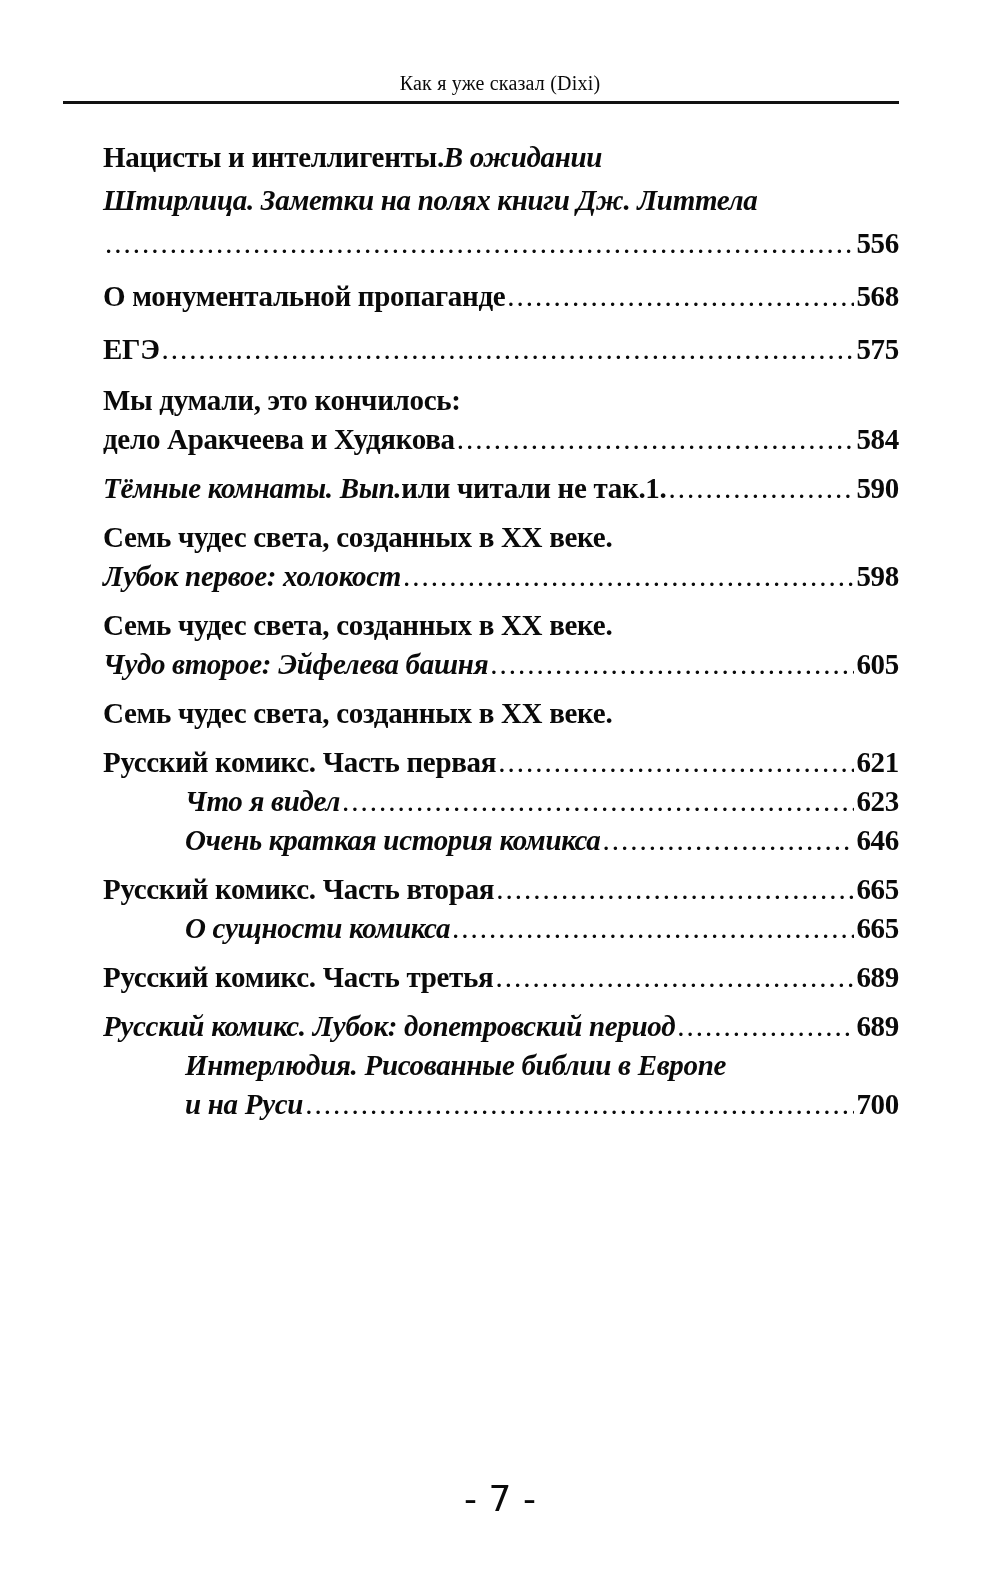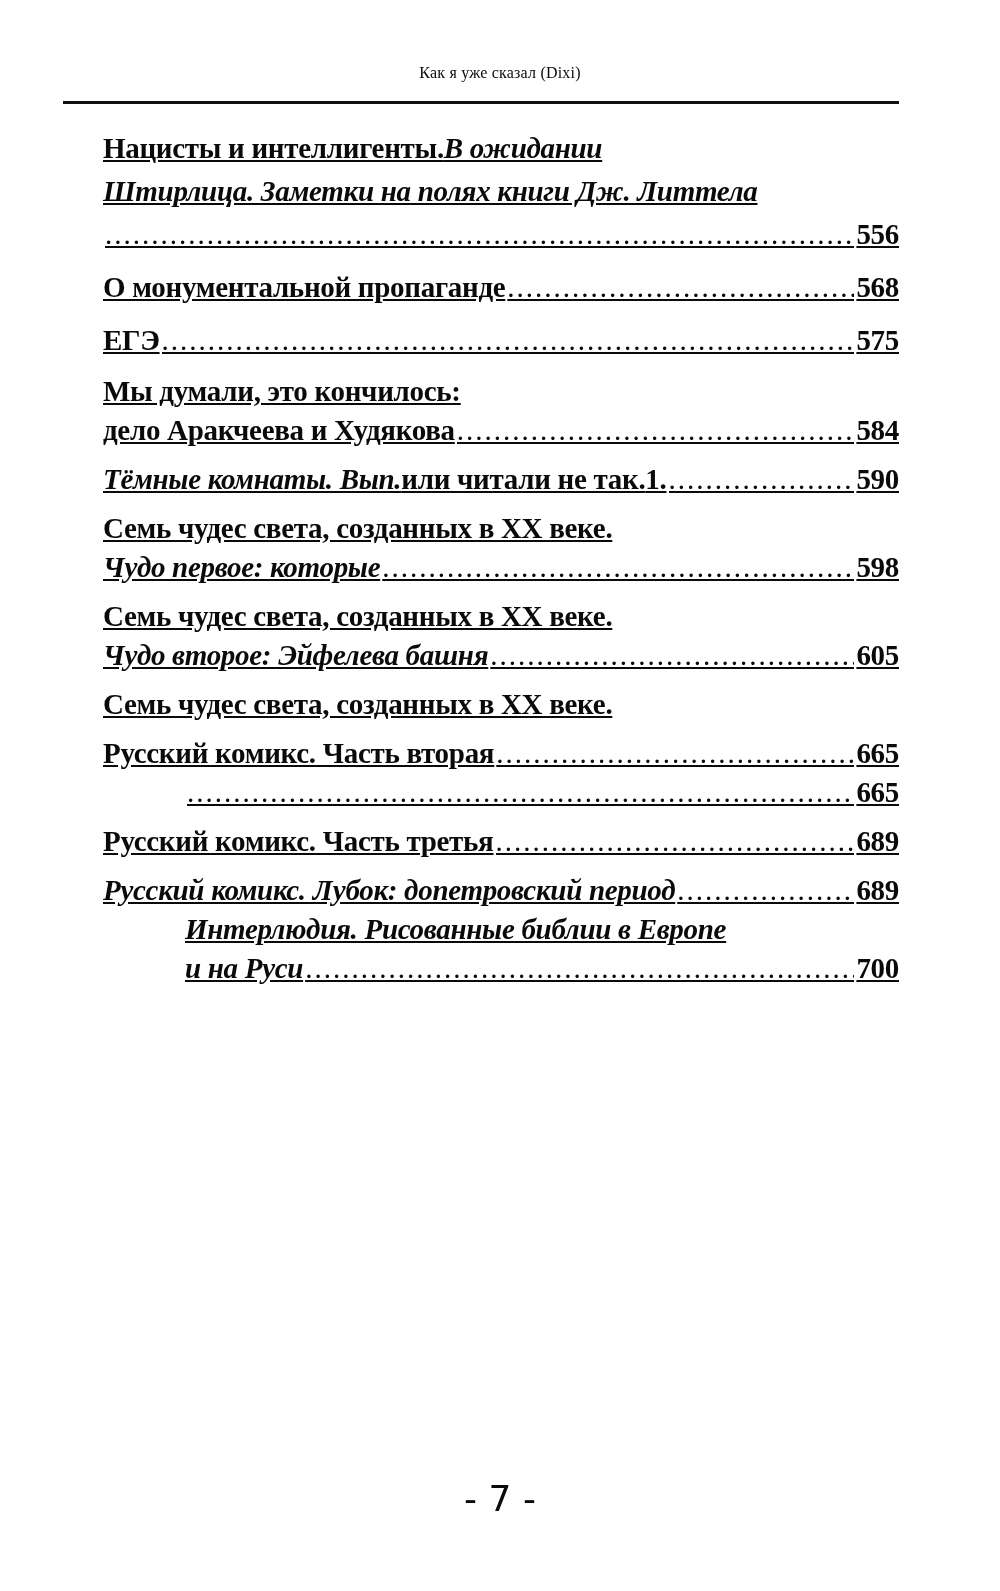--- a/index.html
+++ b/index.html
@@ -2,29 +2,29 @@
 <html><head>
   <meta charset="utf-8">
   <style>
     html, body { margin: 0; padding: 0; background: #ffffff; }
     body {
       width: 1000px; height: 1591px; position: relative; overflow: hidden;
       font-family: "Liberation Serif", "DejaVu Serif", serif;
       color: #0a0a0a;
     }
     .running-head {
-      position: absolute; top: 64px; left: 0; width: 1000px;
-      text-align: center; font-size: 16px; letter-spacing: 0.2px;
+      position: absolute; top: 72px; left: 0; width: 1000px;
+      text-align: center; font-size: 20px; letter-spacing: 0.2px;
     }
     .rule {
       position: absolute; top: 101px; left: 63px; width: 836px;
       height: 3px; background: #111;
     }
     .toc {
-      position: absolute; top: 127px; left: 103px; width: 796px; text-decoration: underline;
+      position: absolute; top: 136px; left: 103px; width: 796px;
     }
     .entry { margin-bottom: 10px; }
     .line {
       display: flex; align-items: baseline;
       font-size: 29px; line-height: 43px; font-weight: bold;
       white-space: nowrap; letter-spacing: -0.3px;
     }
     .line.tight { line-height: 39px; }
     .line .txt { flex: 0 0 auto; }
     .line .leader {
@@ -99,21 +99,21 @@
         <span class="leader"></span>
         <span class="pg">590</span>
       </div>
   </div>
 
   <div class="entry">
     <div class="line tight">
         <span class="txt">Семь чудес света, созданных в XX веке.</span>
       </div>
     <div class="line tight">
-        <span class="txt it">Чудо первое: которые</span>
+        <span class="txt it">Лубок первое: холокост</span>
         <span class="leader"></span>
         <span class="pg">598</span>
       </div>
   </div>
 
   <div class="entry">
     <div class="line tight">
         <span class="txt">Семь чудес света, созданных в XX веке.</span>
       </div>
     <div class="line tight">
@@ -122,28 +122,46 @@
         <span class="pg">605</span>
       </div>
   </div>
 
   <div class="entry">
     <div class="line tight">
         <span class="txt">Семь чудес света, созданных в XX веке.</span>
       </div>
   </div>
 
+  <div class="entry">
+    <div class="line tight">
+        <span class="txt">Русский комикс. Часть первая</span>
+        <span class="leader"></span>
+        <span class="pg">621</span>
+      </div>
+    <div class="line tight sub">
+        <span class="txt it">Что я видел</span>
+        <span class="leader"></span>
+        <span class="pg">623</span>
+      </div>
+    <div class="line tight sub">
+        <span class="txt it">Очень краткая история комикса</span>
+        <span class="leader"></span>
+        <span class="pg">646</span>
+      </div>
+  </div>
 
   <div class="entry">
     <div class="line tight">
         <span class="txt">Русский комикс. Часть вторая</span>
         <span class="leader"></span>
         <span class="pg">665</span>
       </div>
     <div class="line tight sub">
+        <span class="txt it">О сущности комикса</span>
         <span class="leader"></span>
         <span class="pg">665</span>
       </div>
   </div>
 
   <div class="entry">
     <div class="line tight">
         <span class="txt">Русский комикс. Часть третья</span>
         <span class="leader"></span>
         <span class="pg">689</span>

